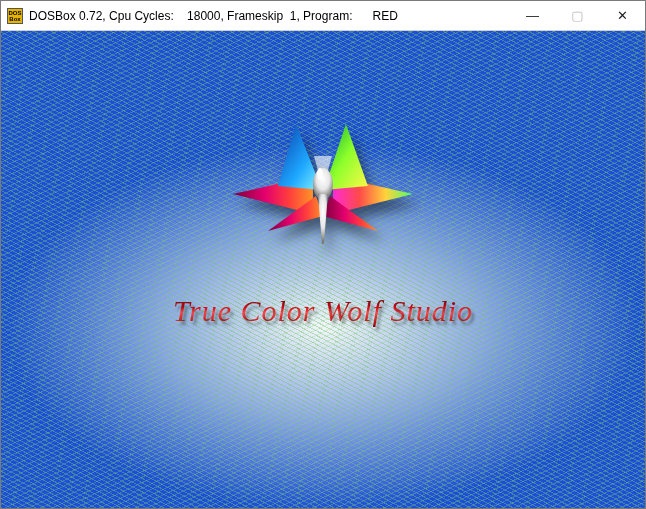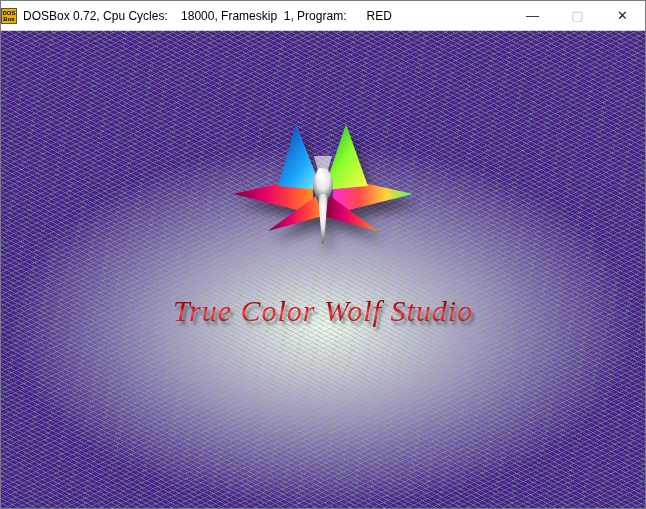--- a/index.html
+++ b/index.html
@@ -3,39 +3,39 @@
 <meta charset="utf-8">
 <style>
   * { box-sizing: border-box; margin: 0; padding: 0; }
   html, body { width: 646px; height: 509px; font-family: "Segoe UI", Tahoma, sans-serif; background: #fff; }
   .window {
     width: 646px; height: 509px; border: 1px solid #7a7a7a; display: flex; flex-direction: column;
     background: #fff;
   }
   .titlebar {
     height: 30px; display: flex; align-items: center; background: #ffffff;
-    border-bottom: 1px solid #d0d0d0; font-size: 12px; color: #000;
+    border-bottom: 1px solid #d0d0d0; padding-left: 6px; font-size: 12px; color: #000;
   }
   .app-icon {
     width: 16px; height: 16px; margin-right: 6px; background: #e4b400;
     display: inline-flex; align-items: center; justify-content: center;
     font-size: 6px; font-weight: bold; color: #000; line-height: 6px;
     border: 1px solid #555; text-align: center;
   }
   .title-text { flex: 0 0 auto; white-space: pre; }
   .title-spacer { flex: 1; }
   .win-buttons { display: flex; height: 100%; }
   .win-btn {
     width: 45px; height: 100%; display: flex; align-items: center; justify-content: center;
     font-size: 13px; color: #222; cursor: default;
   }
   .win-btn.disabled { color: #b8b8b8; }
 
   .client {
-    flex: 1; position: relative; overflow: hidden; background: #4c1d95;
+    flex: 1; position: relative; overflow: hidden; background: #1d4ed8;
   }
   .waves {
     position: absolute; inset: 0;
     background:
       repeating-linear-gradient(28deg,
         rgba(110,200,90,0.45) 0px,
         rgba(110,200,90,0.45) 1px,
         rgba(255,255,255,0) 1px,
         rgba(255,255,255,0) 4px),
       repeating-linear-gradient(-25deg,

